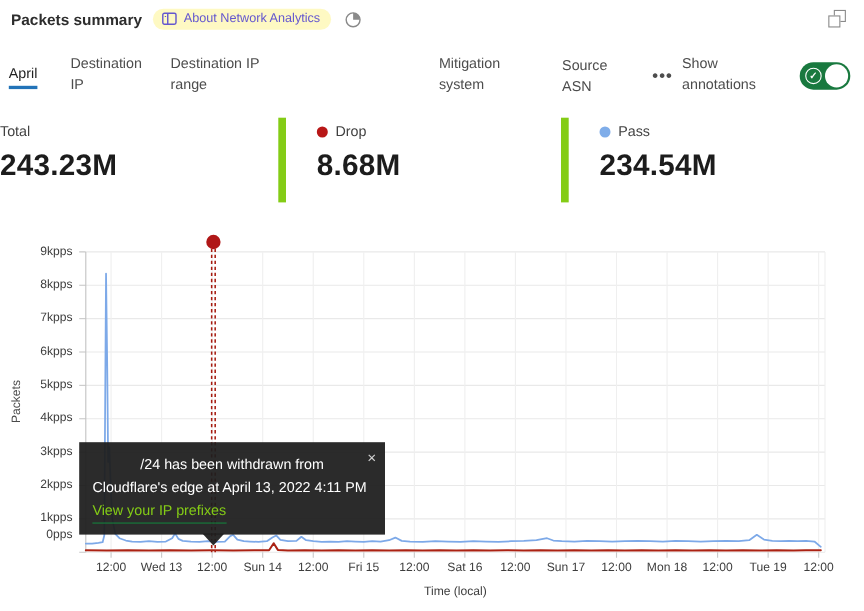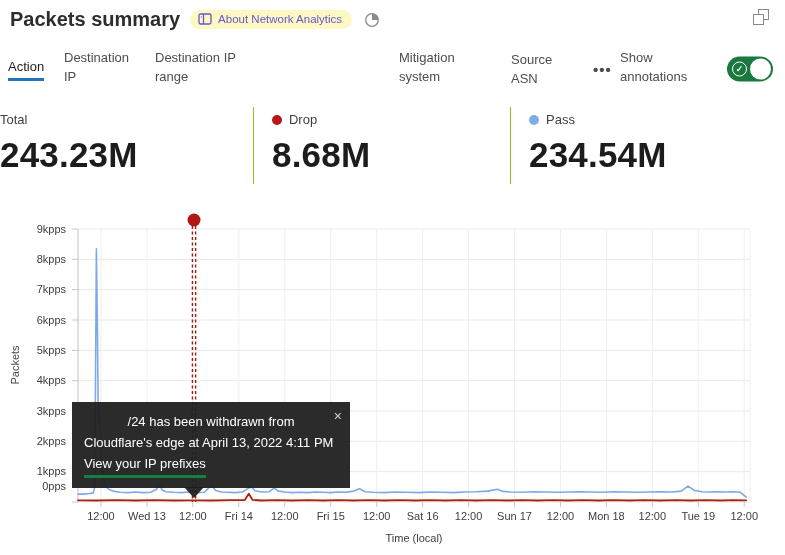--- a/index.html
+++ b/index.html
@@ -3,21 +3,21 @@
 <meta charset="utf-8">
 <style>
   html,body{margin:0;padding:0;}
   body{
     width:785px;height:555px;position:relative;overflow:hidden;
     background:#fff;font-family:"Liberation Sans",sans-serif;
     -webkit-font-smoothing:antialiased;
   }
   
   .header{position:absolute;top:8px;left:10px;display:flex;align-items:center;gap:10px;}
-  .title{font-size:20px;font-weight:700;color:#2d2d2d;}
+  .title{font-size:14px;font-weight:700;color:#2d2d2d;}
   .badge{display:flex;align-items:center;gap:6px;background:#fef9c3;color:#6457cf;
     font-size:11.5px;padding:3px 10px 4px 8px;border-radius:11px;cursor:pointer;}
   .badge svg{display:block;}
   .pie-icon{margin-left:2px;cursor:pointer;display:flex;}
   .expand-icon{position:absolute;top:9px;right:16px;width:16px;height:16px;cursor:pointer;}
   .expand-icon .back{position:absolute;top:0;right:0;width:9px;height:9px;border:1.4px solid #8a8a8a;}
   .expand-icon .front{position:absolute;bottom:0;left:0;width:9px;height:9px;border:1.4px solid #8a8a8a;background:#fff;}
   
   .tabs{position:absolute;top:42px;left:8px;width:769px;height:54px;}
   .tab{position:absolute;font-size:13px;line-height:19px;color:#4d4d4d;cursor:pointer;}
@@ -34,39 +34,39 @@
     color:#4d4d4d;font-size:15px;letter-spacing:1px;cursor:pointer;font-weight:700;}
   .show-annotations{position:absolute;left:612px;top:6px;width:86px;font-size:13px;line-height:19px;color:#4d4d4d;}
   .toggle{position:absolute;left:719px;top:50%;transform:translateY(-50%);width:46px;height:25px;
     border-radius:13px;background:#19793f;cursor:pointer;}
   .toggle .knob{position:absolute;top:2px;right:2px;width:21px;height:21px;border-radius:50%;background:#fff;}
   .toggle .check{position:absolute;top:4.5px;left:5px;width:13px;height:13px;border:1.5px solid #fff;
     border-radius:50%;color:#fff;font-size:9px;line-height:13px;text-align:center;font-weight:700;}
   
   .stats{position:absolute;top:107px;left:0;width:769px;height:77px;display:flex;}
   .stat{width:254px;box-sizing:border-box;padding-top:5px;}
-  .stat + .stat{border-left:1px solid #84cc16;padding-left:18px;width:258px;}
+  .stat + .stat{border-left:7px solid #84cc16;padding-left:28px;width:258px;}
   .stat:last-child{width:260px;}
   .stat-label{font-size:13px;color:#414141;display:flex;align-items:center;gap:7px;}
   .dot{width:10px;height:10px;border-radius:50%;flex:0 0 auto;}
-  .stat-value{font-size:35px;font-weight:600;color:#1c1c1c;margin-top:8px;letter-spacing:.2px;}
+  .stat-value{font-size:27px;font-weight:600;color:#1c1c1c;margin-top:8px;letter-spacing:.2px;}
   
   .chart{position:absolute;top:208px;left:0;width:785px;height:347px;}
   .chart svg{position:absolute;top:0;left:0;}
   .y-axis-title{position:absolute;left:-15px;top:151px;width:60px;text-align:center;
     font-size:11px;color:#4a4a4a;transform:rotate(-90deg);}
   .ytick{position:absolute;left:4px;width:62px;text-align:right;font-size:11px;color:#3d3d3d;}
   .xtick{position:absolute;top:302px;width:70px;text-align:center;font-size:11px;color:#3d3d3d;}
   .x-axis-title{position:absolute;top:324px;left:78px;width:672px;text-align:center;font-size:11px;color:#3d3d3d;}
   
   .tooltip{position:absolute;left:72px;top:194px;width:278px;box-sizing:border-box;
     background:rgba(30,30,30,.94);color:#fff;font-size:13px;line-height:21px;
     padding:9px 12px 10px 12px;z-index:5;}
   .tooltip .l1{text-align:center;padding:0 10px;}
-  .tooltip .link{display:inline-block;color:#ffffff;border-bottom:3px solid #15803d;
+  .tooltip .link{display:inline-block;color:#84cc16;border-bottom:1px solid #15803d;
     padding-bottom:1px;cursor:pointer;}
   .tooltip .close{position:absolute;top:4px;right:8px;color:#cfcfcf;font-size:14px;cursor:pointer;}
   .tooltip .caret{position:absolute;bottom:-10px;left:112px;width:0;height:0;
     border-left:10px solid transparent;border-right:10px solid transparent;
     border-top:11px solid rgba(30,30,30,.94);}
 </style>
 </head>
 <body>
 
 <div class="header">
@@ -91,21 +91,21 @@
 <div class="expand-icon">
   <span class="back"></span>
   <span class="front"></span>
 </div>
 
 <div class="tabs">
     <div class="tab tab-4 multi">Mitigation system</div>
     <div class="tab tab-5 single">Source ASN</div>
     <div class="tab tab-2 multi">Destination IP range</div>
     <div class="tab tab-1 multi">Destination IP</div>
-    <div class="tab tab-0 active single">Action</div>
+    <div class="tab tab-0 active single">April</div>
 
   <div class="more-dots">•••</div>
   <div class="show-annotations">Show annotations</div>
   <div class="toggle">
     <span class="check">✓</span>
     <span class="knob"></span>
   </div>
 </div>
 
 <div class="stats">
@@ -207,21 +207,21 @@
     <div class="ytick" style="top: 196.5px;">3kpps</div>
     <div class="ytick" style="top: 166.167px;">4kpps</div>
     <div class="ytick" style="top: 135.833px;">5kpps</div>
     <div class="ytick" style="top: 105.5px;">6kpps</div>
     <div class="ytick" style="top: 75.1667px;">7kpps</div>
     <div class="ytick" style="top: 44.8333px;">8kpps</div>
     <div class="ytick" style="top: 14.5px;">9kpps</div>
     <div class="xtick" style="left: 65.9744px;">12:00</div>
     <div class="xtick" style="left: 111.923px;">Wed 13</div>
     <div class="xtick" style="left: 157.872px;">12:00</div>
-    <div class="xtick" style="left: 203.821px;">Fri 14</div>
+    <div class="xtick" style="left: 203.821px;">Sun 14</div>
     <div class="xtick" style="left: 249.769px;">12:00</div>
     <div class="xtick" style="left: 295.718px;">Fri 15</div>
     <div class="xtick" style="left: 341.667px;">12:00</div>
     <div class="xtick" style="left: 387.615px;">Sat 16</div>
     <div class="xtick" style="left: 433.564px;">12:00</div>
     <div class="xtick" style="left: 479.513px;">Sun 17</div>
     <div class="xtick" style="left: 525.462px;">12:00</div>
     <div class="xtick" style="left: 571.41px;">Mon 18</div>
     <div class="xtick" style="left: 617.359px;">12:00</div>
     <div class="xtick" style="left: 663.308px;">Tue 19</div>

